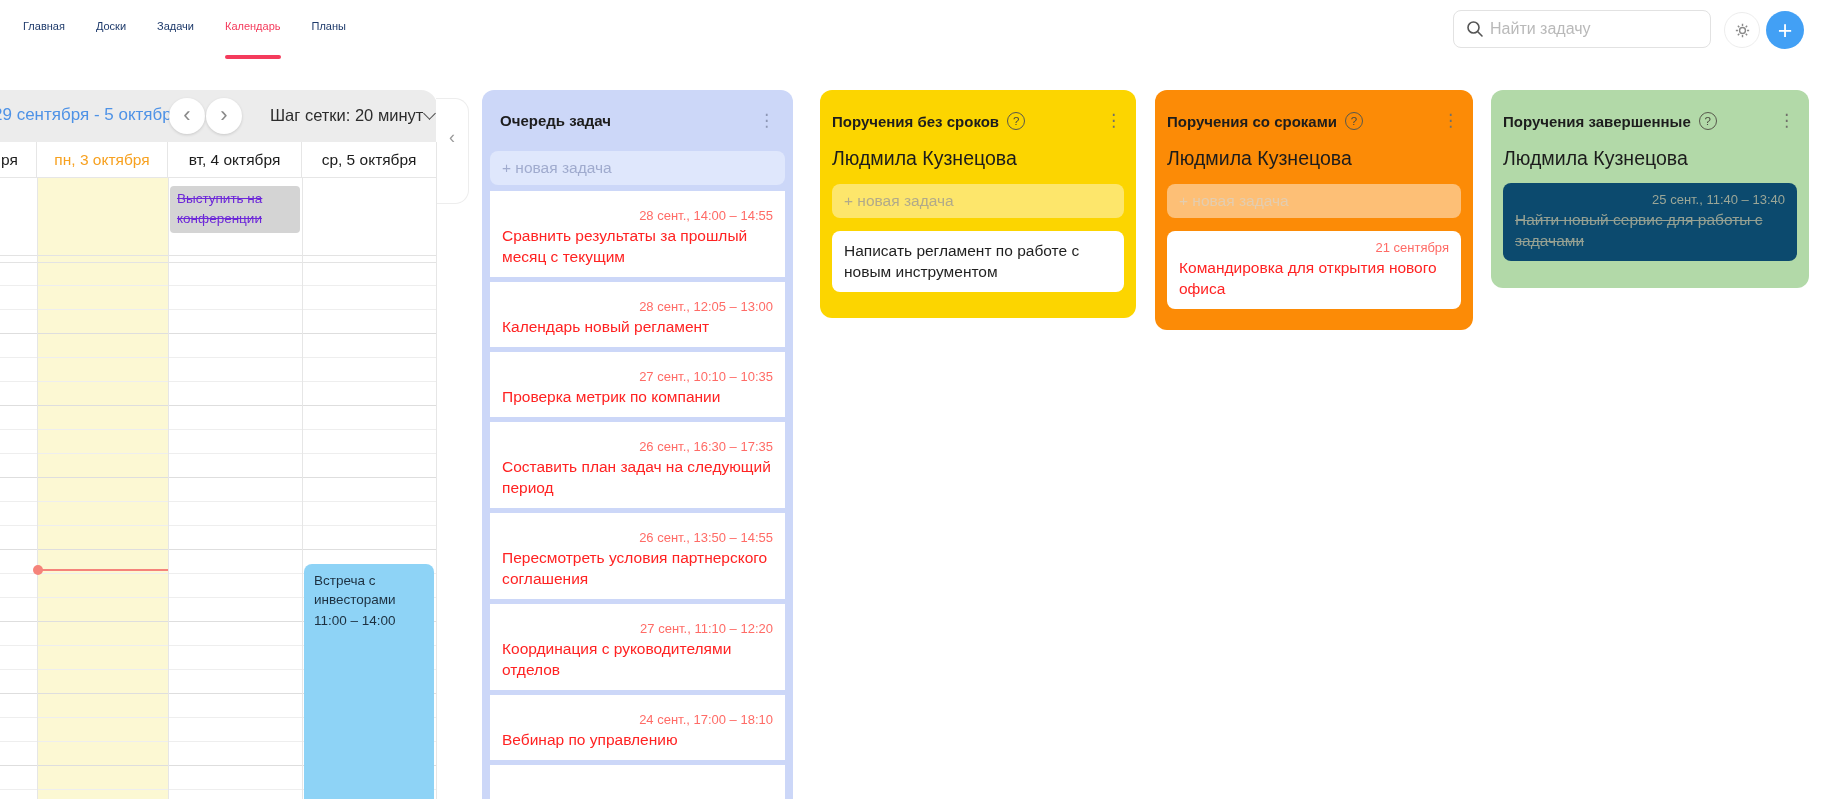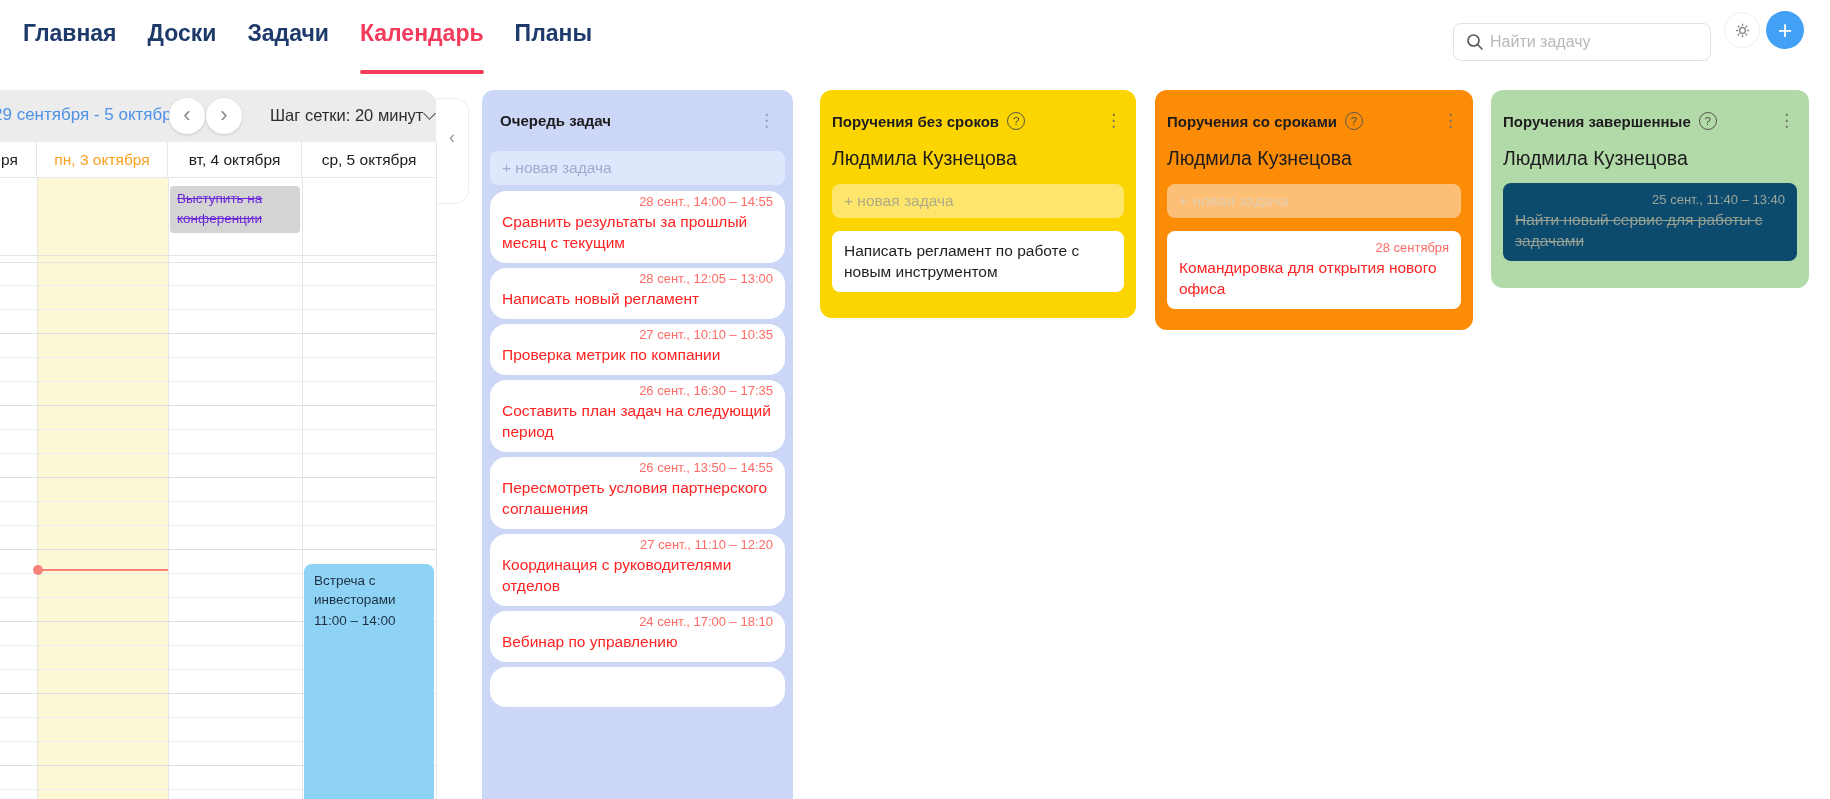--- a/index.html
+++ b/index.html
@@ -4,24 +4,24 @@
 <style>
   * { margin:0; padding:0; box-sizing:border-box; }
   html,body { width:1830px; height:799px; }
   body {
     position:relative; overflow:hidden; background:#fff;
     font-family:"Liberation Sans","DejaVu Sans",sans-serif; color:#1c1c1c;
   }
   
   .topbar { position:absolute; left:0; top:0; right:0; height:86px; background:#fff; z-index:20; }
   .nav { position:absolute; left:23px; top:20px; display:flex; gap:31px; }
-  .nav-item { font-size:23px; font-weight:bold; color:#1e3a6b; position:relative; cursor:pointer; white-space:nowrap; }
+  .nav-item { font-size:11px; font-weight:normal; color:#1e3a6b; position:relative; cursor:pointer; white-space:nowrap; }
   .nav-item.active { color:#f43b5c; }
   .nav-item.active::after { content:""; position:absolute; left:0; right:0; bottom:-27px; height:4px; background:#f43b5c; border-radius:2px; }
-  .search-box { position:absolute; left:1453px; top:23px; width:258px; height:38px; border:1px solid #e2e2e2; border-radius:8px;
+  .search-box { position:absolute; left:1453px; top:10px; width:258px; height:38px; border:1px solid #e2e2e2; border-radius:8px;
     display:flex; align-items:center; gap:6px; padding:0 12px; background:#fff; }
   .search-box input { border:none; outline:none; flex:1; font-size:16px; color:#333; font-family:inherit; background:transparent; }
   .search-box input::placeholder { color:#b9b9b9; }
   .round-btn { position:absolute; width:36px; height:36px; border-radius:50%; display:flex; align-items:center; justify-content:center; cursor:pointer; }
   .gear-btn { left:1724px; top:12px; border:1px solid #ededed; background:#fff; }
   .plus-btn { left:1766px; top:11px; width:38px; height:38px; background:#42a0f5; color:#fff; font-size:25px; line-height:36px; font-weight:normal; }
   
   .calendar { position:absolute; left:0; top:90px; width:437px; height:709px; z-index:5; }
   .cal-header { position:absolute; left:0; top:0; width:437px; height:52px; background:#ececec; border-radius:0 16px 0 0; overflow:hidden; }
   .cal-range { position:absolute; left:-7px; top:15px; font-size:17px; color:#4e92e6; white-space:nowrap; }
@@ -63,21 +63,21 @@
   .help { width:18px; height:18px; min-width:18px; border:1.5px solid #58584c; border-radius:50%; color:#4a4a3e;
     font-size:11.5px; display:inline-flex; align-items:center; justify-content:center; margin-left:8px; cursor:pointer; }
   .assignee { font-size:19.5px; color:#1c1c1c; margin:17px 12px 0; }
   .add-input { display:block; width:100%; height:34px; margin-top:14px; border:none; outline:none; border-radius:8px;
     padding:0 12px; font-size:15.5px; font-family:inherit; }
   .col-queue { left:482px; width:311px; height:709px; background:#ccd7f8; border-radius:12px 12px 0 0; padding:0 8px; }
   .col-queue .col-head { padding:22px 10px 0 10px; }
   .col-queue .kebab { color:#8d97b5; }
   .col-queue .add-input { margin-top:22px; background:#dfe7fc; color:#a0abce; }
   .col-queue .add-input::placeholder { color:#a0abce; }
-  .q-card { background:#fff; border-radius:16px; margin-top:5px; padding:2px 12px 10px; cursor:pointer; }
+  .q-card { background:#fff; border-radius:0; margin-top:5px; padding:16px 12px 10px; cursor:pointer; }
   .q-card.first { margin-top:6px; }
   .q-date { text-align:right; font-size:13px; color:#ff6b66; line-height:17px; }
   .q-title { font-size:15.5px; color:#ff2222; line-height:21px; margin-top:1px; }
   .q-card-partial { height:40px; }
   .col-solid { padding:0 12px; }
   .col-solid .col-head { padding:22px 2px 0 0;text-align:right; }
   .col-yellow { left:820px; width:316px; height:228px; background:#fcd500; }
   .col-yellow .add-input { background:rgba(255,255,255,.42); color:#b1aa8a; }
   .col-yellow .add-input::placeholder { color:#b1aa8a; }
   .col-orange { left:1155px; width:318px; height:240px; background:#fc8b06; }
@@ -164,21 +164,21 @@
     <span class="col-title">Очередь задач</span>
     <span class="kebab">⋮</span>
   </div>
   <input class="add-input" type="text" placeholder="+ новая задача" style="">
   <div class="q-card first">
     <div class="q-date">28 сент., 14:00 – 14:55</div>
     <div class="q-title">Сравнить результаты за прошлый месяц с текущим</div>
   </div>
   <div class="q-card">
     <div class="q-date">28 сент., 12:05 – 13:00</div>
-    <div class="q-title">Написать новый регламент</div>
+    <div class="q-title">Календарь новый регламент</div>
   </div>
   <div class="q-card">
     <div class="q-date">27 сент., 10:10 – 10:35</div>
     <div class="q-title">Проверка метрик по компании</div>
   </div>
   <div class="q-card">
     <div class="q-date">26 сент., 16:30 – 17:35</div>
     <div class="q-title">Составить план задач на следующий период</div>
   </div>
   <div class="q-card">
@@ -211,21 +211,21 @@
 
 <section class="col col-solid col-orange">
   <div class="col-head">
     <span class="col-title">Поручения со сроками</span>
     <span class="help">?</span>
     <span class="kebab">⋮</span>
   </div>
   <div class="assignee" style="margin-left:0;">Людмила Кузнецова</div>
   <input class="add-input" type="text" placeholder="+ новая задача" style="">
   <div class="b-card red-card">
-    <div class="b-date">28 сентября</div>
+    <div class="b-date">21 сентября</div>
     <div class="b-title">Командировка для открытия нового офиса</div>
   </div>
 </section>
 
 <section class="col col-solid col-green">
   <div class="col-head">
     <span class="col-title">Поручения завершенные</span>
     <span class="help">?</span>
     <span class="kebab">⋮</span>
   </div>

